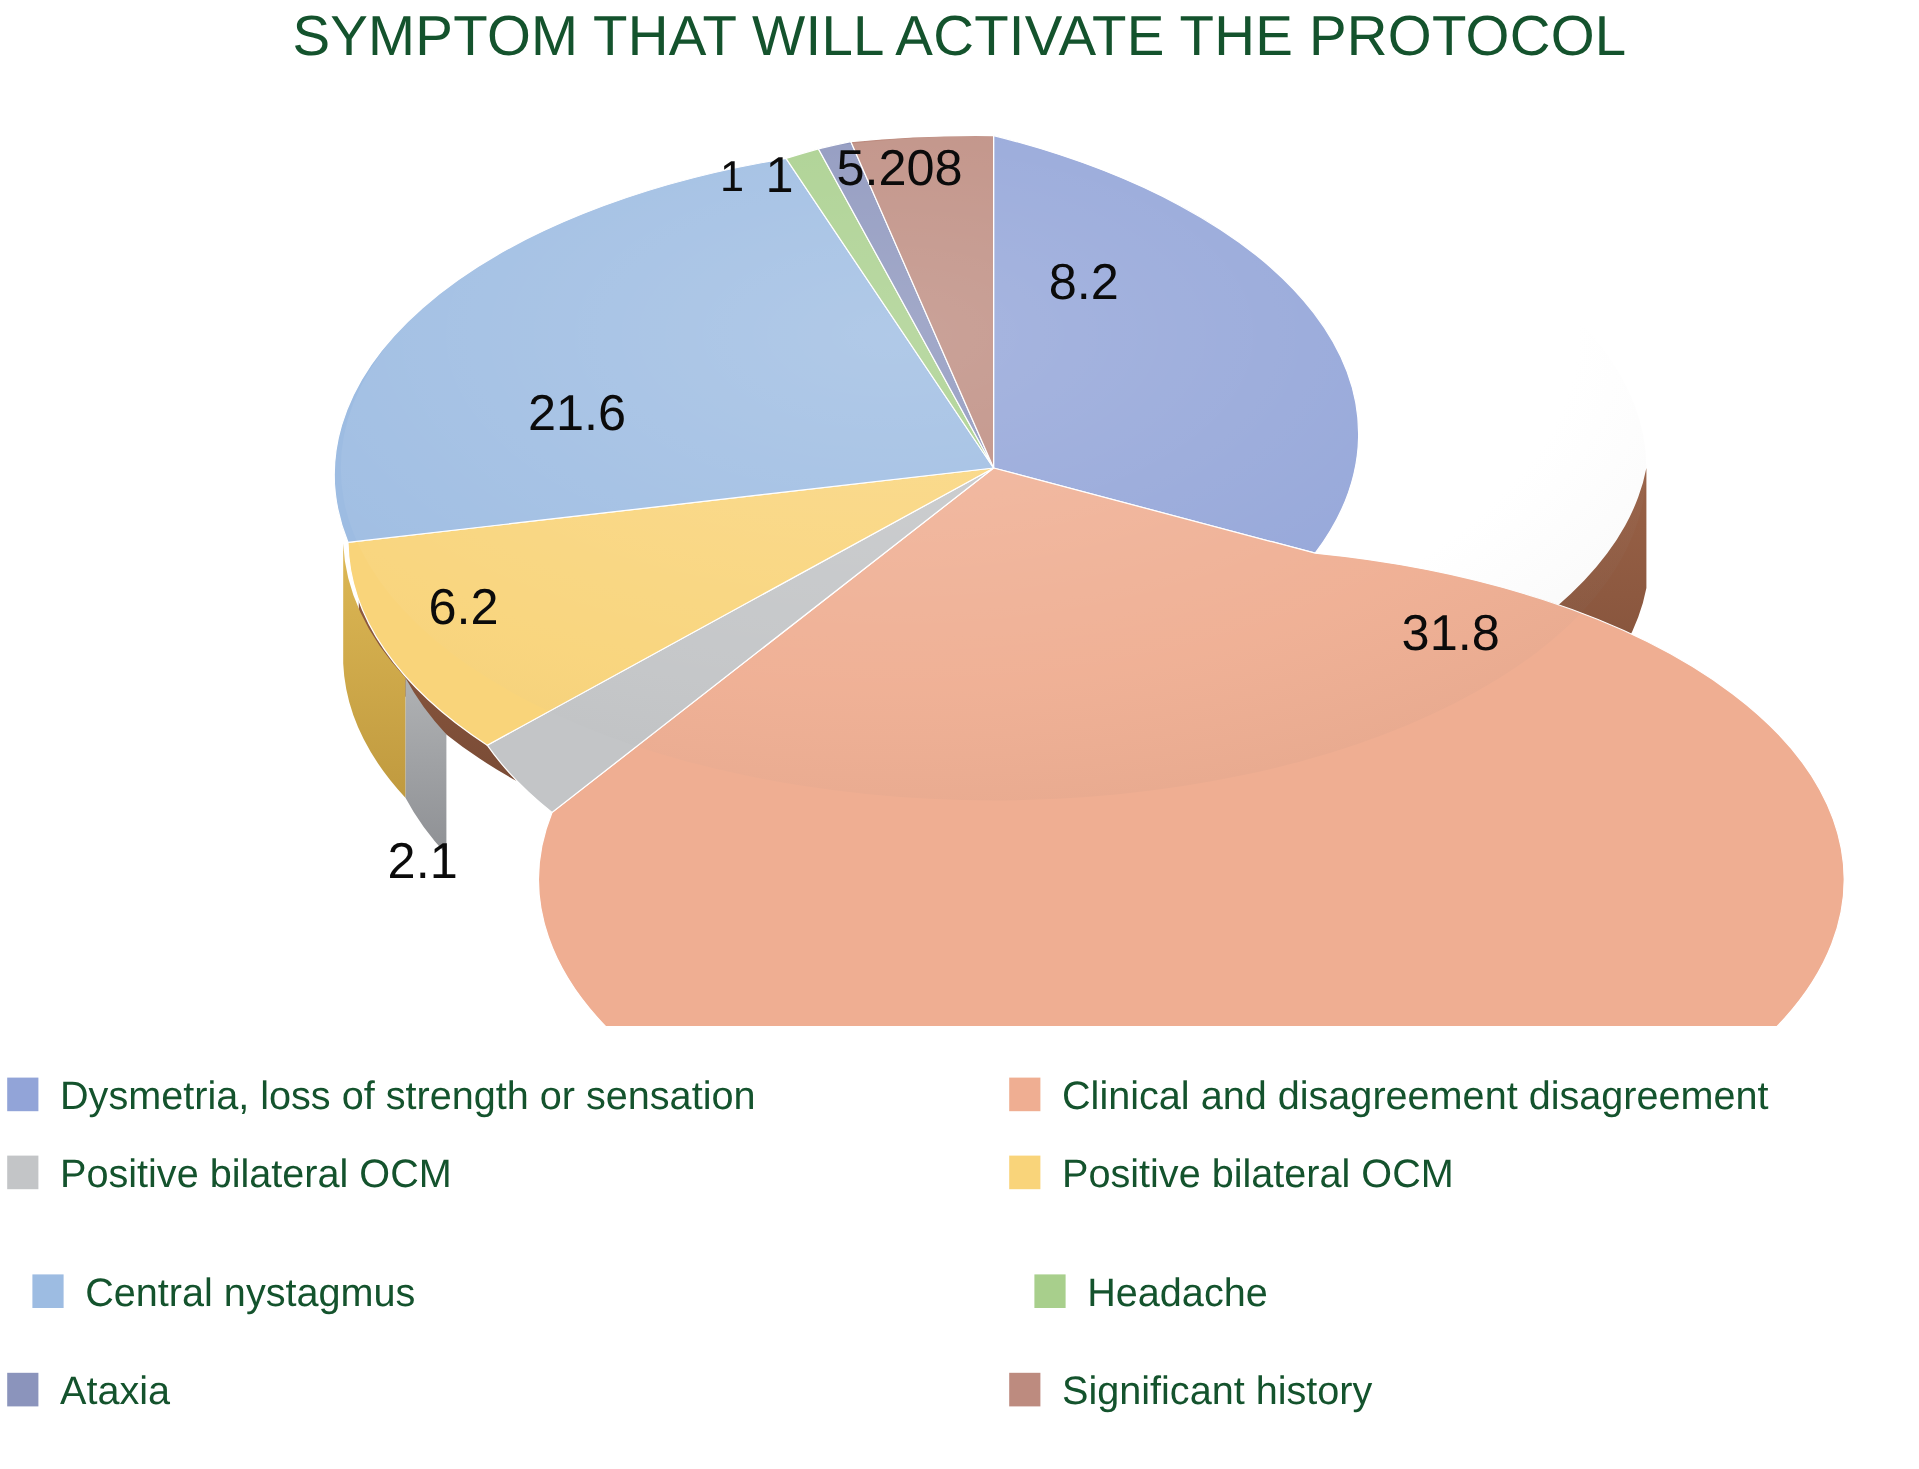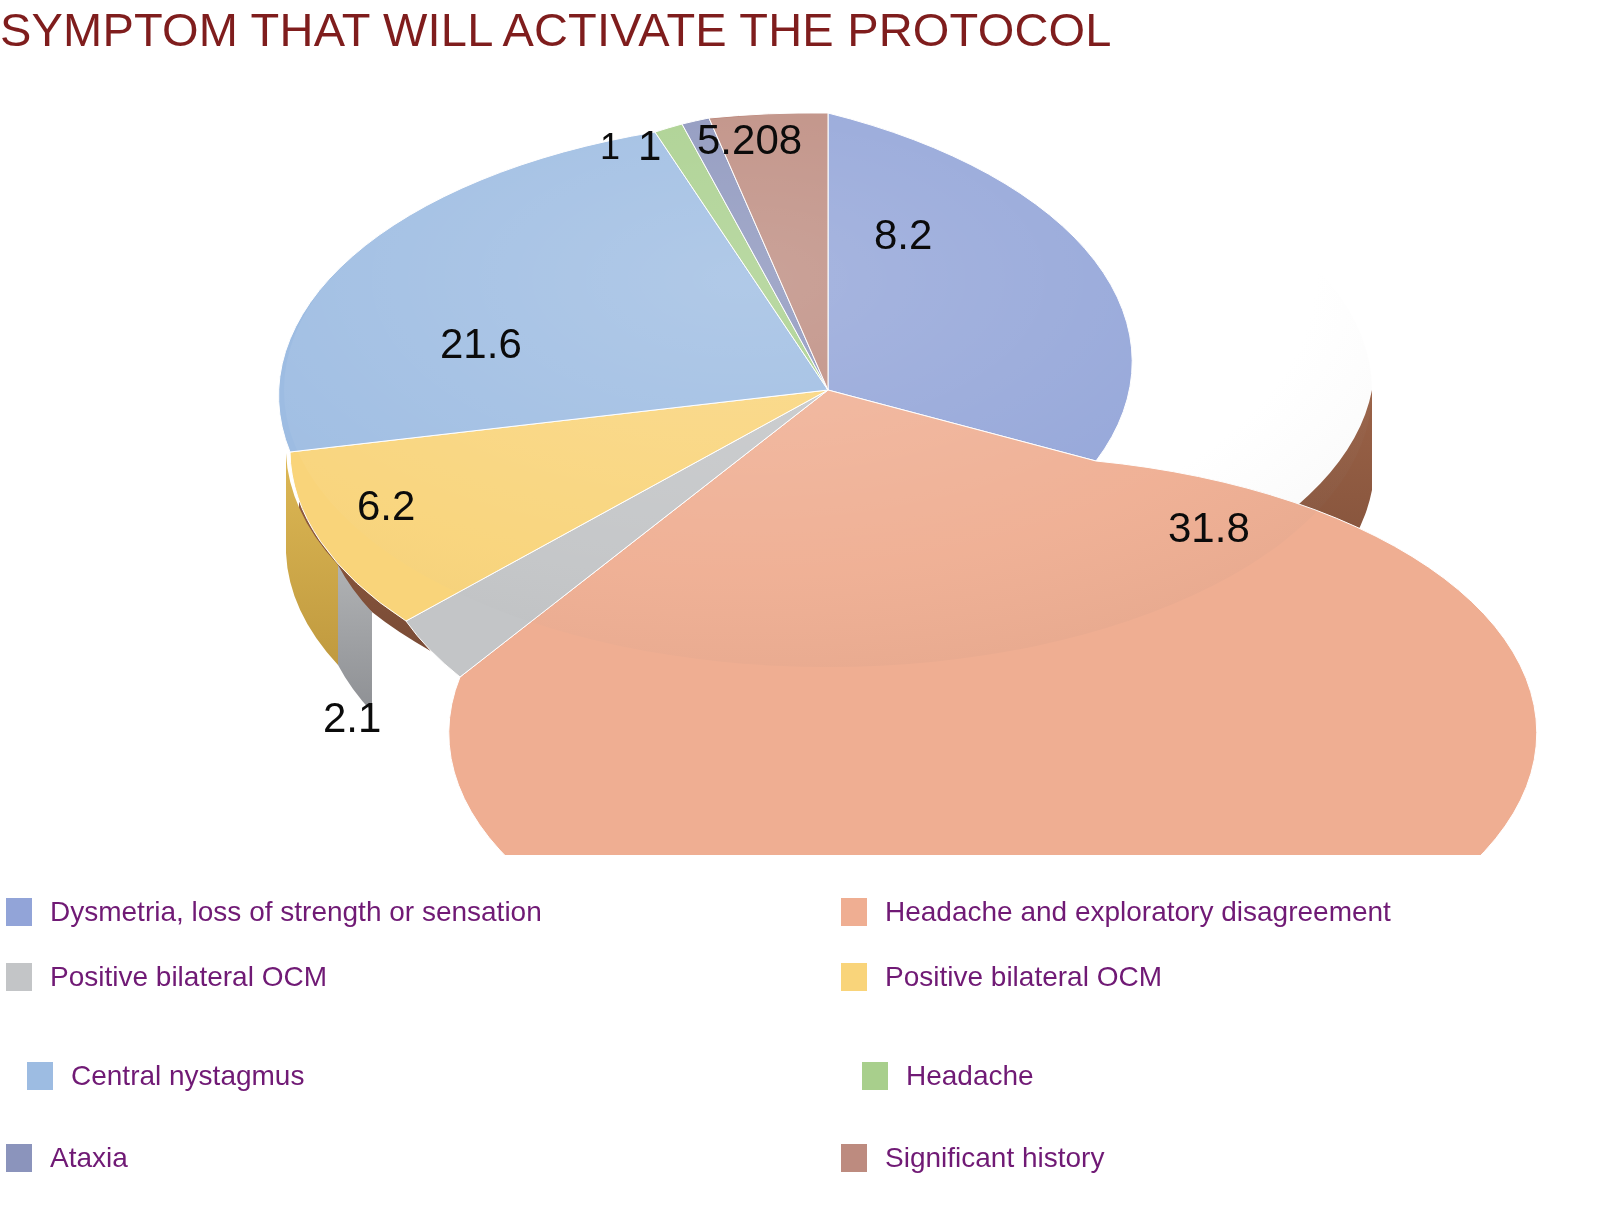--- a/index.html
+++ b/index.html
@@ -21,25 +21,25 @@
     position: absolute;
     inset: 0;
   }
 
   
   #chart-title {
     position: absolute;
     top: 2px;
     left: 0;
     width: 1599px;
-    text-align: left;
+    text-align: center;
     font-size: 47px;
     letter-spacing: 0.2px;
     font-weight: 400;
-    color: #7f1d1d;
+    color: #14532d;
     white-space: nowrap;
   }
 
   
   #pie-area {
     position: absolute;
     left: 0;
     top: 95px;
     width: 1599px;
     height: 760px;
@@ -73,22 +73,22 @@
     align-items: center;
     height: 44px;
   }
   .legend-swatch {
     width: 26px;
     height: 28px;
     flex: 0 0 auto;
     margin-right: 18px;
   }
   .legend-label {
-    font-size: 28px;
-    color: #701a75;
+    font-size: 33px;
+    color: #14532d;
     white-space: nowrap;
     line-height: 1;
   }
   .col-left  { left: 6px; }
   .col-right { left: 841px; }
   .row-0 { top: 10px; }
   .row-1 { top: 75px; }
   .row-2 { top: 174px; padding-left: 21px; }
   .row-3 { top: 256px; }
 </style>
@@ -192,21 +192,21 @@
       <span class="legend-swatch" style="background:#9dbce2"></span>
       <span class="legend-label">Central nystagmus</span>
     </div>
     <div class="legend-item col-left row-3">
       <span class="legend-swatch" style="background:#8b94bc"></span>
       <span class="legend-label">Ataxia</span>
     </div>
 
     <div class="legend-item col-right row-0">
       <span class="legend-swatch" style="background:#efae92"></span>
-      <span class="legend-label">Headache and exploratory disagreement</span>
+      <span class="legend-label">Clinical and disagreement disagreement</span>
     </div>
     <div class="legend-item col-right row-1">
       <span class="legend-swatch" style="background:#f9d47a"></span>
       <span class="legend-label">Positive bilateral OCM</span>
     </div>
     <div class="legend-item col-right row-2">
       <span class="legend-swatch" style="background:#a8cf8c"></span>
       <span class="legend-label">Headache</span>
     </div>
     <div class="legend-item col-right row-3">

